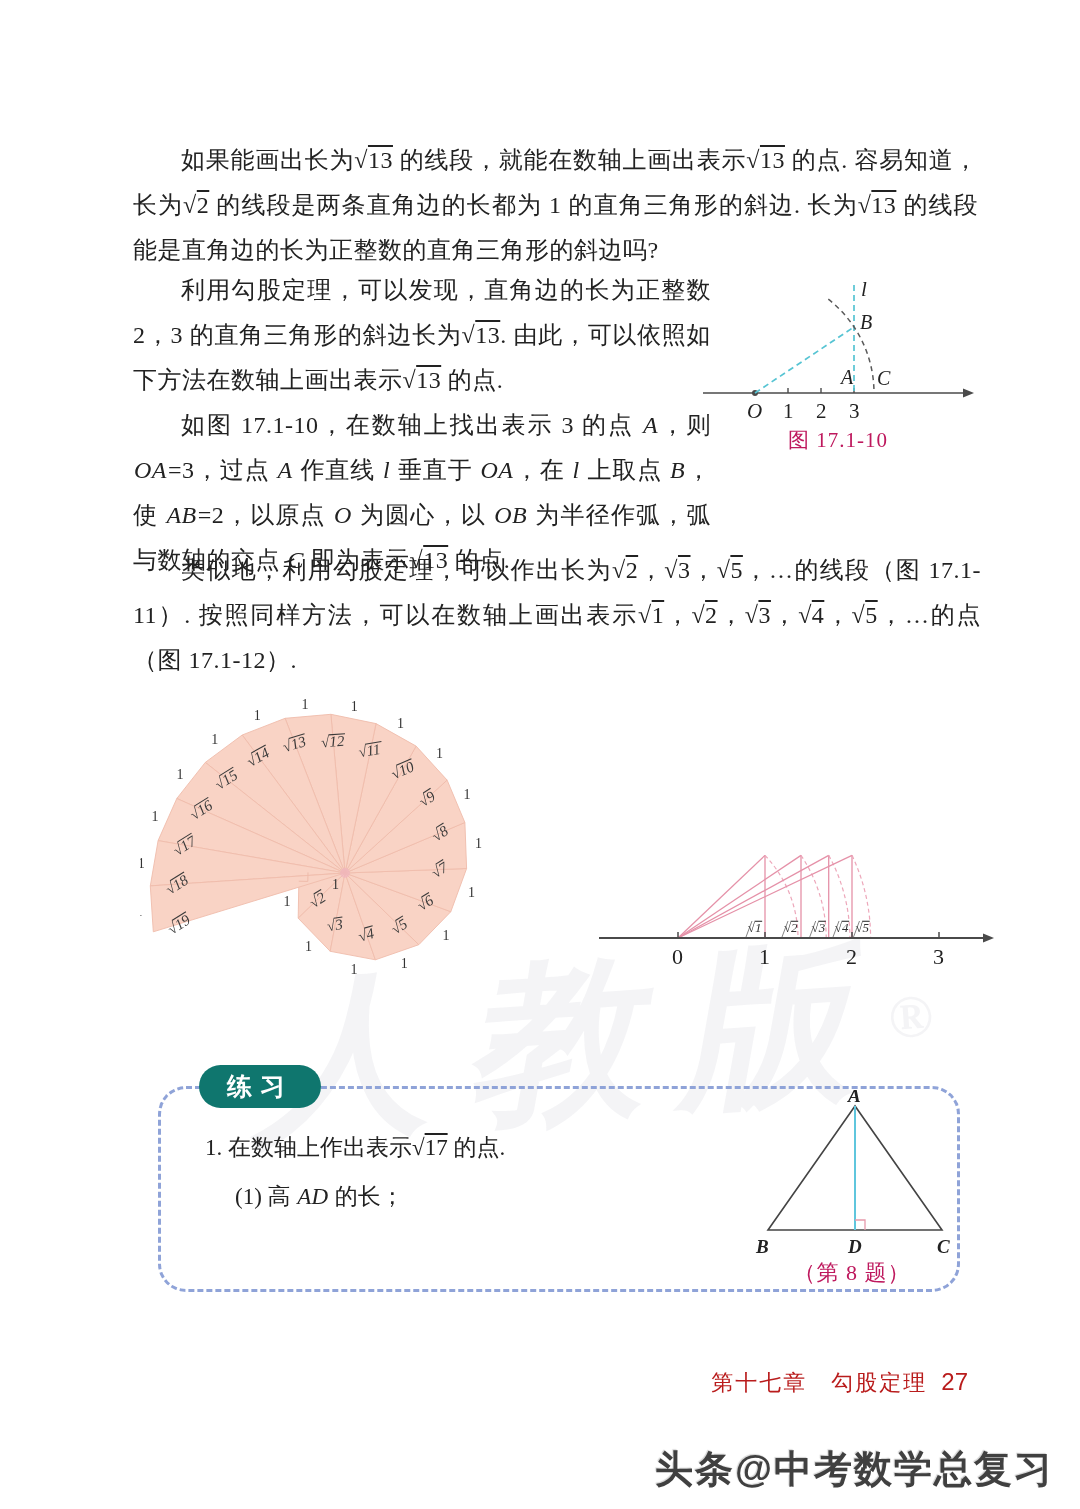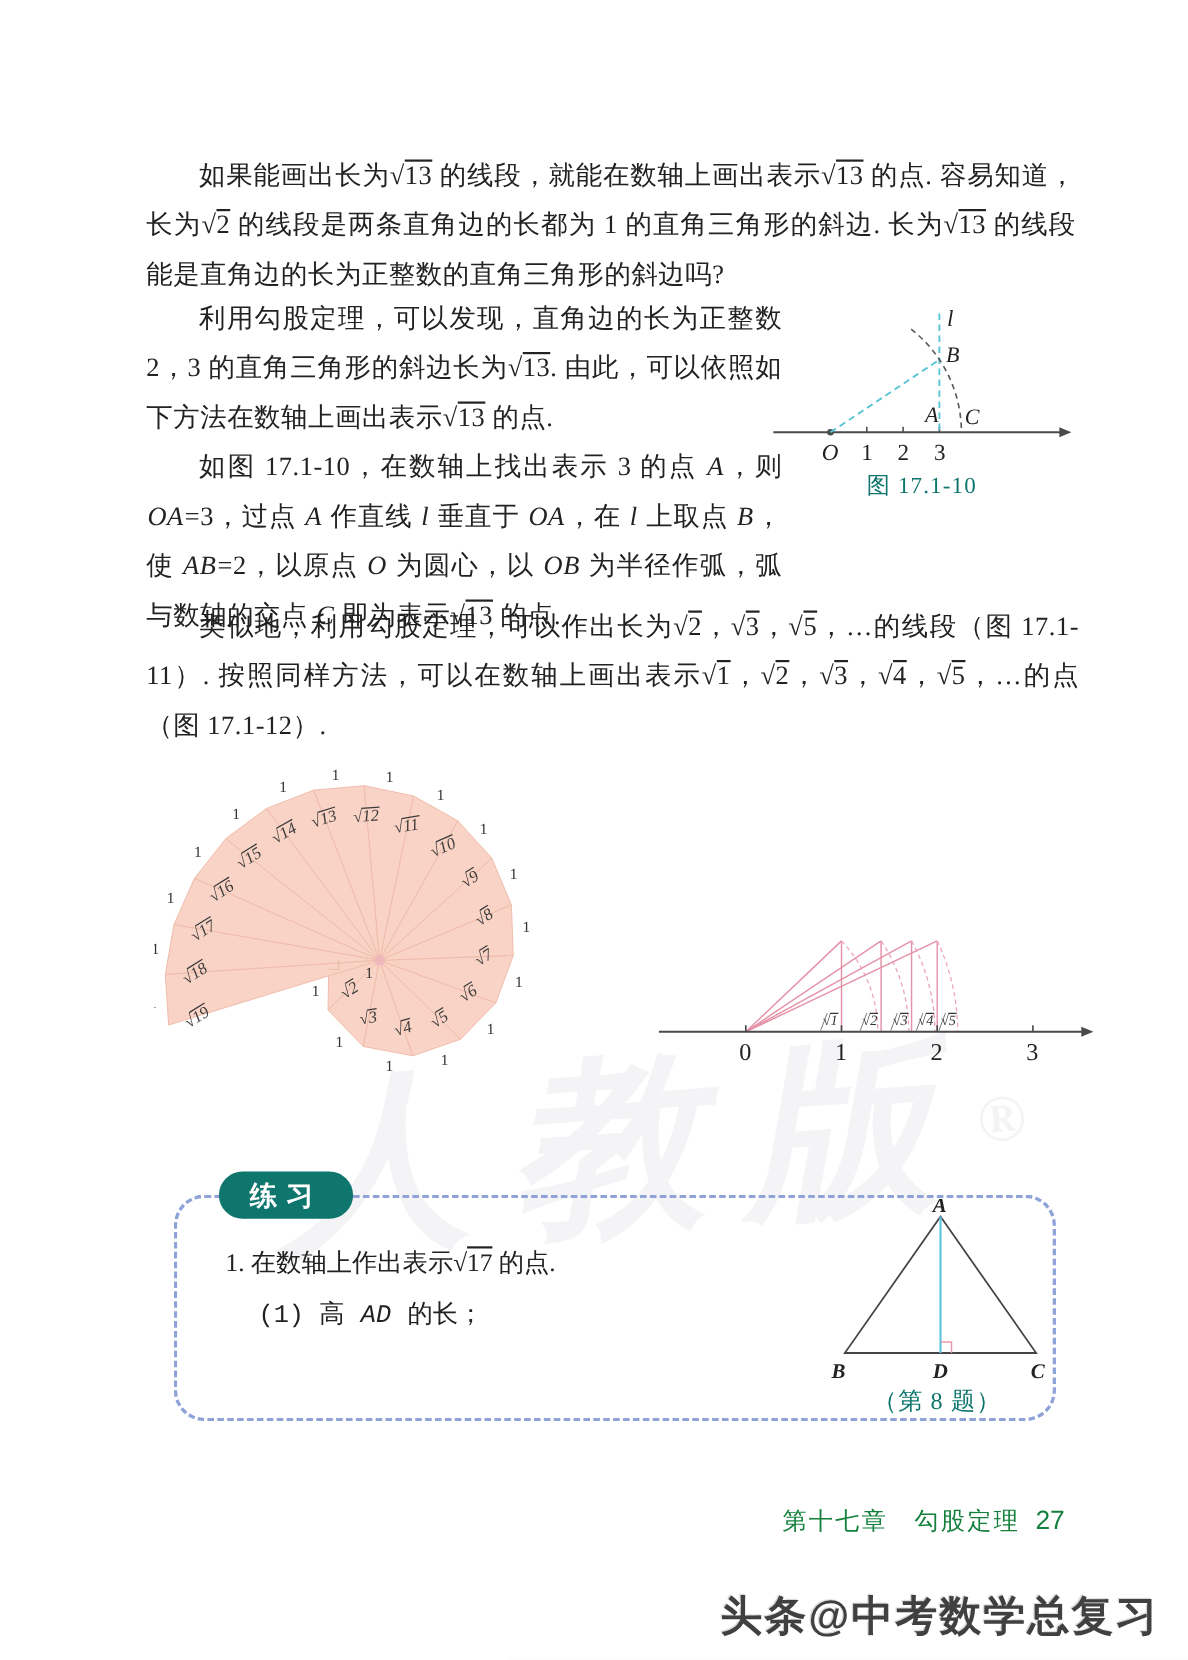--- a/index.html
+++ b/index.html
@@ -11,21 +11,21 @@
   }
   .para{
     position:absolute; font-size:24px; line-height:45px;
     text-align:justify; text-indent:2em; letter-spacing:.5px;
   }
   .para i, .prac-item i, figcaption i { font-style:italic; padding:0 1px; }
   .sqrt{ white-space:nowrap; }
   .sqrt .ov{ text-decoration:overline;text-align:center; }
   figure{ margin:0; padding:0; position:absolute; }
   figcaption{
-    text-align:center; font-size:21px; color:#0f766e; letter-spacing:1px;
+    text-align:center; font-size:21px; color:#be185d; letter-spacing:1px;
   }
   .watermark{
     position:absolute; left:250px; top:920px; width:740px; z-index:0;
     font-size:175px; font-style:italic; font-weight:bold;
     letter-spacing:38px; color:rgba(70,75,110,0.06);
     transform:rotate(-4deg); white-space:nowrap; pointer-events:none;
   }
   .watermark .reg{ font-size:60px; letter-spacing:0; vertical-align:40px; }
   .layer{ position:relative; z-index:1; }
   .practice-box{
@@ -33,23 +33,23 @@
     border:3px dashed #8fa3d8; border-radius:28px;
   }
   .practice-badge{
     position:absolute; left:38px; top:-24px;
     background:#0f766e; color:#fff; border-radius:24px;
     padding:5px 28px; font-size:25px; font-weight:bold; letter-spacing:8px;
     font-family:"Liberation Sans","DejaVu Sans",sans-serif;
   }
   .prac-items{ padding:34px 260px 0 44px; }
   .prac-item{ font-size:23px; line-height:49px; }
-  .prac-item.sub{ padding-left:30px;font-family:Liberation Mono, monospace; }
+  .prac-item.sub{ padding-left:30px; }
   .footer{
-    position:absolute; top:1368px; right:112px; font-size:22px; color:#15803d;
+    position:absolute; top:1368px; right:112px; font-size:22px; color:#b91c1c;
     letter-spacing:2px;
   }
   .footer .pageno{
     font-family:"Liberation Sans","DejaVu Sans",sans-serif;
     font-size:24px; margin-left:14px; letter-spacing:0;
   }
   .credit{
     position:absolute; top:1444px; right:26px;
     font-family:"Liberation Sans","DejaVu Sans",sans-serif;
     font-size:38px; font-weight:bold; color:#404040; letter-spacing:2px;

